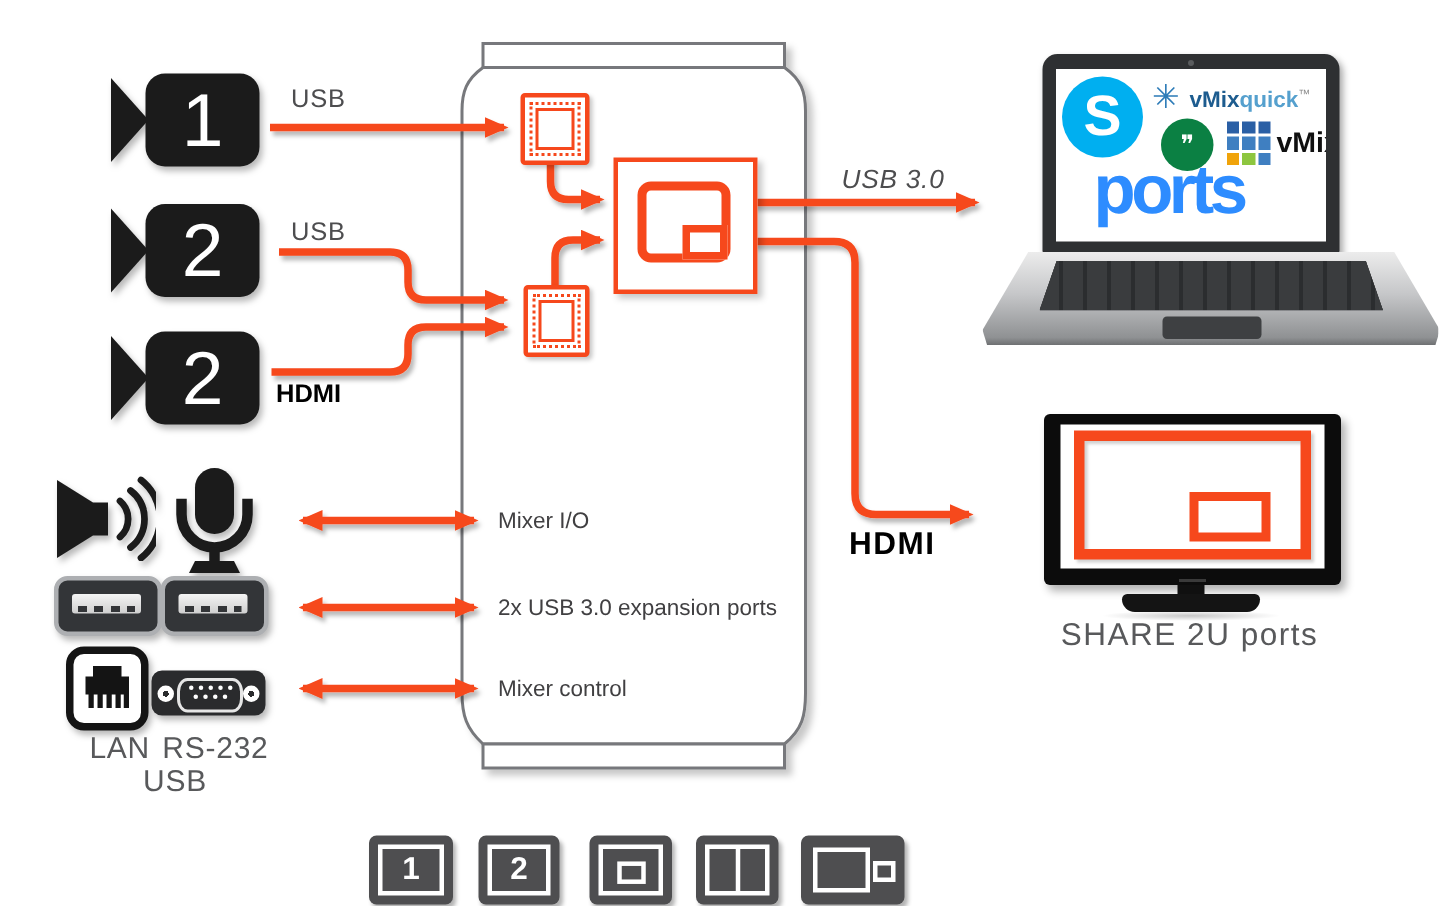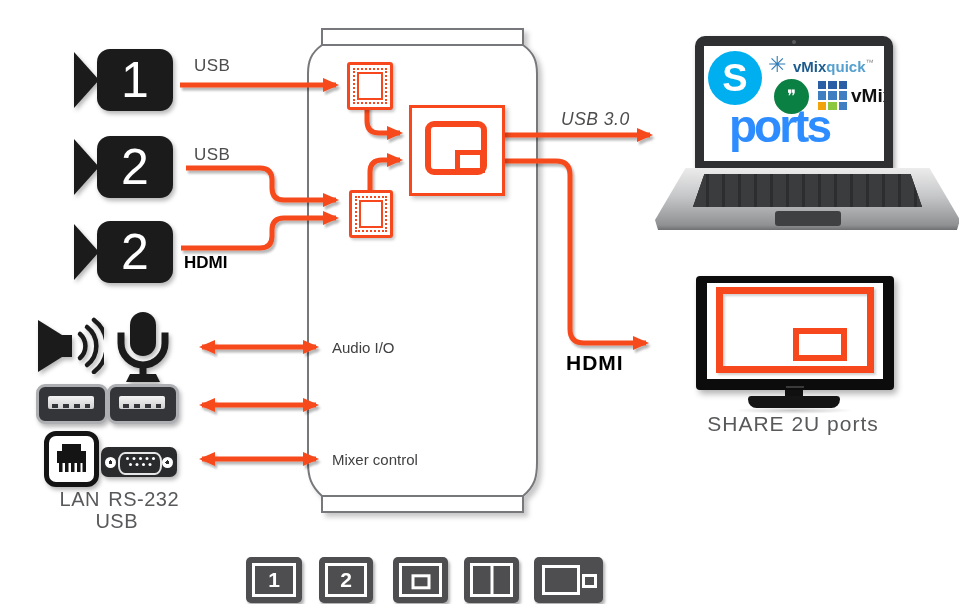--- a/index.html
+++ b/index.html
@@ -189,21 +189,22 @@
   </div>
   <div class="chip" style="left:349px;top:190px;width:38px;height:42px">
     <div class="chip-inner"></div>
   </div>
 
   <div class="mixer">
     <div class="mx-screen"></div>
     <div class="mx-pip"></div>
   </div>
 
-  <div class="can-port-label" style="top:339px">Audio I/O</div>
+  <div class="can-port-label" style="top:339px">Mixer I/O</div>
+  <div class="can-port-label" style="top:397px">2x USB 3.0 expansion ports</div>
   <div class="can-port-label" style="top:451px">Mixer control</div>
 
   <div class="out-label-usb3">USB 3.0</div>
   <div class="out-label-hdmi">HDMI</div>
 
   <svg class="io-icon" style="left:38px;top:316px" width="66" height="58" viewBox="0 0 66 58">
     <polygon points="0,4 0,56 24,41 24,19" fill="#1B1B1B"></polygon>
     <rect x="24" y="19" width="10" height="22" fill="#1B1B1B"></rect>
     <g fill="none" stroke="#1B1B1B" stroke-width="4.5" stroke-linecap="round">
       <path d="M42 18 A16 16 0 0 1 42 42"></path>

